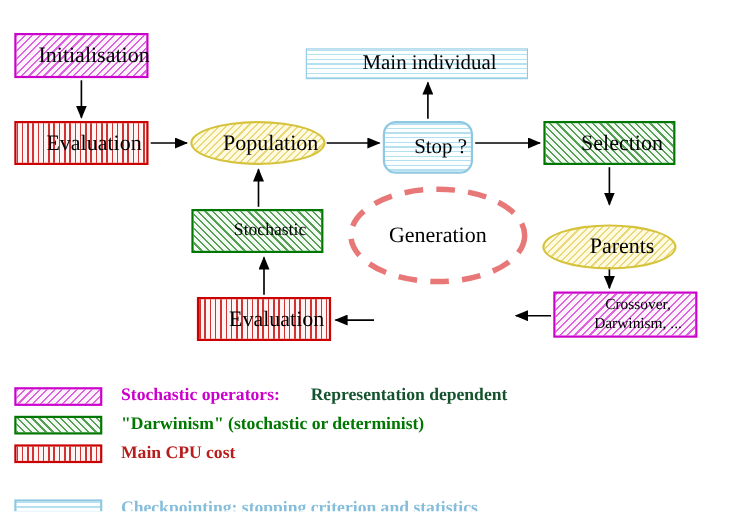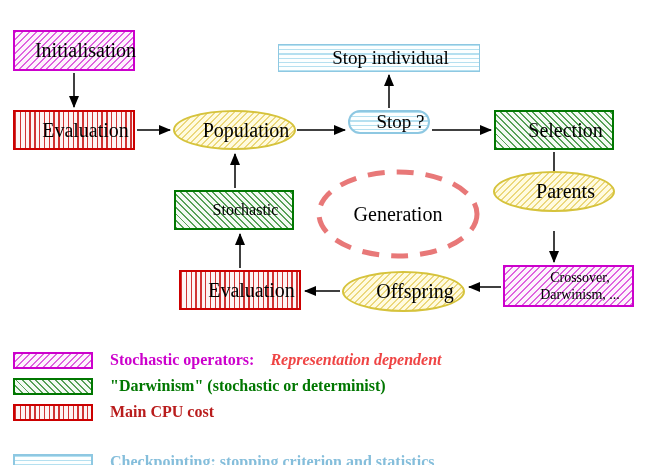--- a/index.html
+++ b/index.html
@@ -46,23 +46,23 @@
   .p-yellow {
     border: 2px solid #d6c33c;
     background: repeating-linear-gradient(135deg, #ecd87c 0px, #ecd87c 1.4px, #fffbe0 1.4px, #fffbe0 4.6px);
   }
 
   
   #n-init        { left: 13px;  top: 30px;  width: 122px; height: 41px; }
   #n-eval-top    { left: 13px;  top: 110px; width: 122px; height: 40px; }
   #n-population  { left: 173px; top: 110px; width: 123px; height: 40px; }
   #n-best        { left: 278px; top: 44px;  width: 202px; height: 28px; font-size: 19px; border-width: 1.5px; }
-  #n-stop        { left: 348px; top: 110px; width: 82px;  height: 24px; border-radius: 12px; font-size: 19px; }
+  #n-stop        { left: 348px; top: 110px; width: 82px;  height: 48px; border-radius: 12px; font-size: 19px; }
   #n-selection   { left: 494px; top: 110px; width: 120px; height: 40px; }
-  #n-parents     { left: 493px; top: 171px; width: 122px; height: 41px; align-items: center; }
+  #n-parents     { left: 493px; top: 204px; width: 122px; height: 41px; align-items: center; }
   #n-crossover   { left: 503px; top: 265px; width: 131px; height: 42px; font-size: 14px; line-height: 1.25; }
   #n-offspring   { left: 342px; top: 271px; width: 123px; height: 41px; }
   #n-eval-bottom { left: 179px; top: 270px; width: 122px; height: 40px; }
   #n-replacement { left: 174px; top: 190px; width: 120px; height: 40px; font-size: 16px; }
 
   #n-generation  { left: 315px; top: 168px; width: 166px; height: 92px; position: absolute; }
   #n-generation .gen-label {
     position: absolute; left: 0; top: 0; width: 100%; height: 100%;
     display: flex; align-items: center; justify-content: center;
     color: #000000; font-size: 20px;
@@ -87,21 +87,21 @@
     box-sizing: border-box;
     flex: 0 0 auto;
   }
   .legend-text {
     margin-left: 17px;
     font-weight: bold;
     font-size: 16px;
     white-space: nowrap;
   }
   .t-magenta { color: #cc00cc; }
-  .t-gold    { color: #ef4444; margin-left: 12px; font-style: italic; }
+  .t-gold    { color: #14532d; margin-left: 24px; }
   .t-green   { color: #007700; }
   .t-red     { color: #b91c1c; }
   .t-blue    { color: #85bedb; }
 </style>
 </head>
 <body>
 
 <div class="canvas">
 
   <svg class="arrows" viewBox="0 0 670 465" xmlns="http://www.w3.org/2000/svg">
@@ -129,21 +129,21 @@
 
   <div class="node p-red" id="n-eval-top">
     <span>Evaluation</span>
   </div>
 
   <div class="node ellipse p-yellow" id="n-population">
     <span>Population</span>
   </div>
 
   <div class="node p-cyan" id="n-best">
-    <span>Stop individual</span>
+    <span>Main individual</span>
   </div>
 
   <div class="node p-cyan" id="n-stop">
     <span>Stop ?</span>
   </div>
 
   <div class="node p-green" id="n-selection">
     <span>Selection</span>
   </div>
 
@@ -151,23 +151,20 @@
     <span>Parents</span>
   </div>
 
   <div class="node p-magenta" id="n-crossover">
     <span>
       <span>Crossover,</span><br>
       <span>Darwinism, ...</span>
     </span>
   </div>
 
-  <div class="node ellipse p-yellow" id="n-offspring">
-    <span>Offspring</span>
-  </div>
 
   <div class="node p-red" id="n-eval-bottom">
     <span>Evaluation</span>
   </div>
 
   <div class="node p-green" id="n-replacement">
     <span>Stochastic</span>
   </div>
 
   <div id="n-generation">

